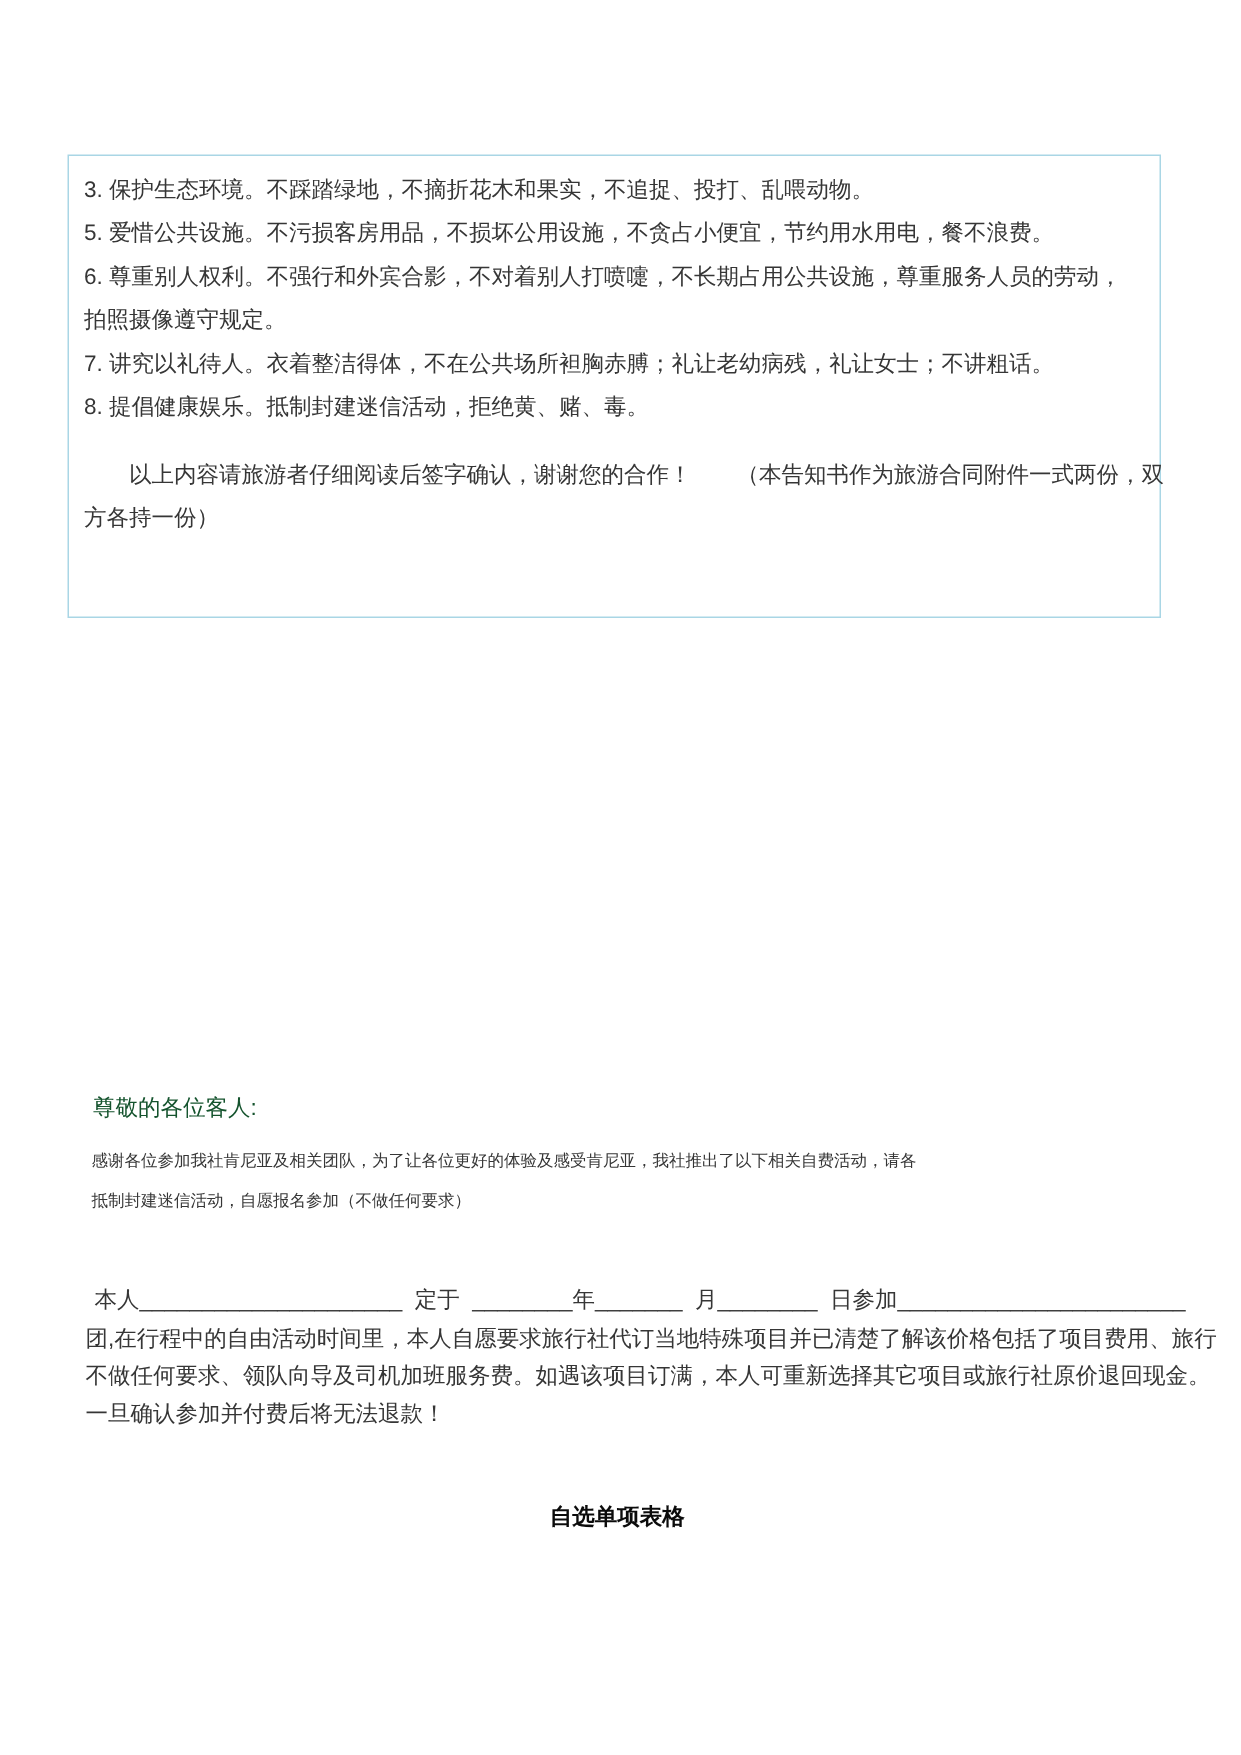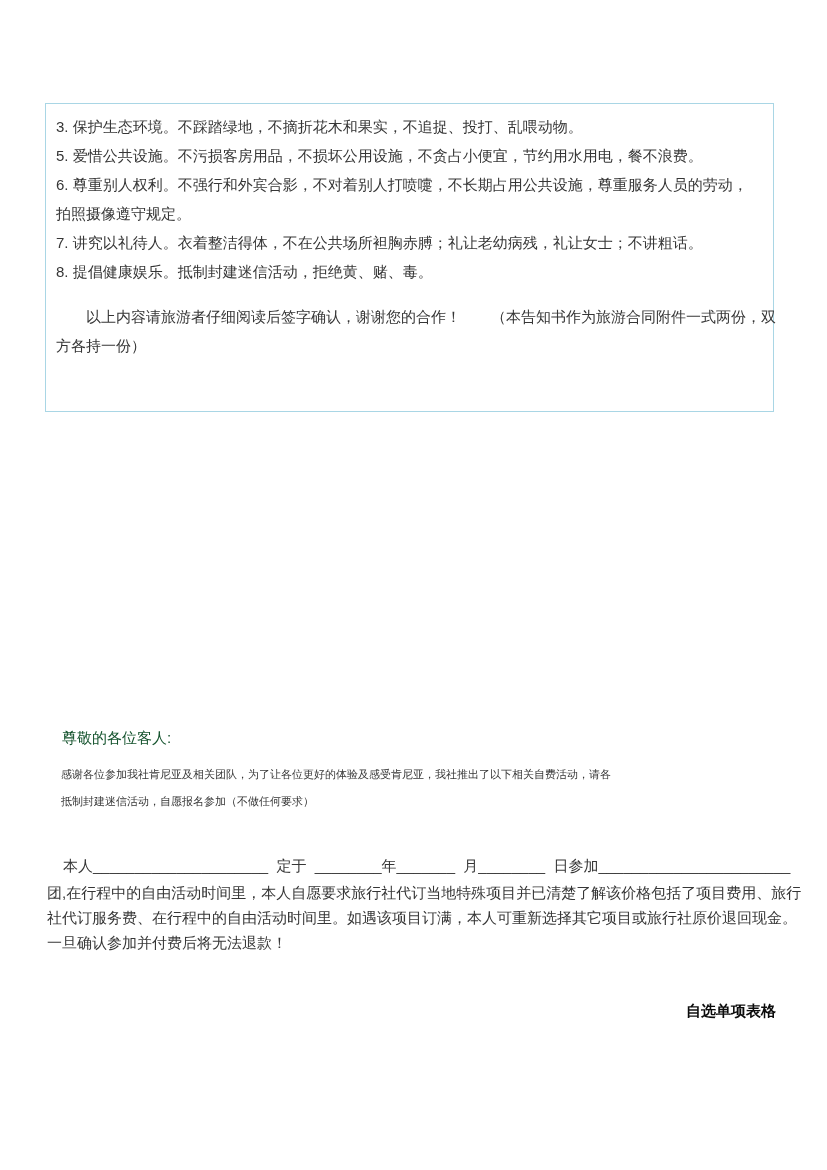--- a/index.html
+++ b/index.html
@@ -76,35 +76,35 @@
   .form-line {
     position: absolute;
     left: 63px;
     top: 857px;
     font-size: 15px;
     color: #363636;
     white-space: pre;
   }
   .agreement-body {
     position: absolute;
-    left: 47px;
+    left: 57px;
     top: 880px;
     width: 716px;
   }
   .agreement-body .line {
     font-size: 15px;
     line-height: 25px;
     color: #363636;
   }
   .table-title {
     position: absolute;
     left: 47px;
     top: 1002px;
     width: 729px;
-    text-align: right;
+    text-align: center;
     font-size: 15px;
     font-weight: 700;
     color: #0b0b0b;
   }
 </style>
 </head>
 <body>
 
 <div class="page" style="background: rgb(255, 255, 255);">
 
@@ -126,19 +126,19 @@
   <div class="intro">
     <div class="line">感谢各位参加我社肯尼亚及相关团队，为了让各位更好的体验及感受肯尼亚，我社推出了以下相关自费活动，请各</div>
     <div class="line">抵制封建迷信活动，自愿报名参加（不做任何要求）</div>
   </div>
 
 
   <div class="form-line">本人_____________________  定于  ________年_______  月________  日参加_______________________</div>
 
   <div class="agreement-body">
     <div class="line">团,在行程中的自由活动时间里，本人自愿要求旅行社代订当地特殊项目并已清楚了解该价格包括了项目费用、旅行</div>
-    <div class="line">社代订服务费、在行程中的自由活动时间里。如遇该项目订满，本人可重新选择其它项目或旅行社原价退回现金。</div>
+    <div class="line">不做任何要求、领队向导及司机加班服务费。如遇该项目订满，本人可重新选择其它项目或旅行社原价退回现金。</div>
     <div class="line">一旦确认参加并付费后将无法退款！</div>
   </div>
 
   <div class="table-title">自选单项表格</div>
 
 </div>
 
 </body></html>

